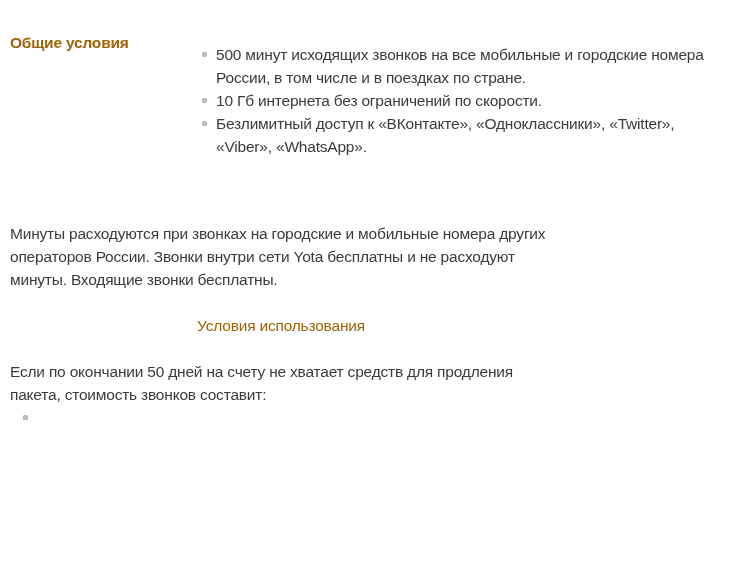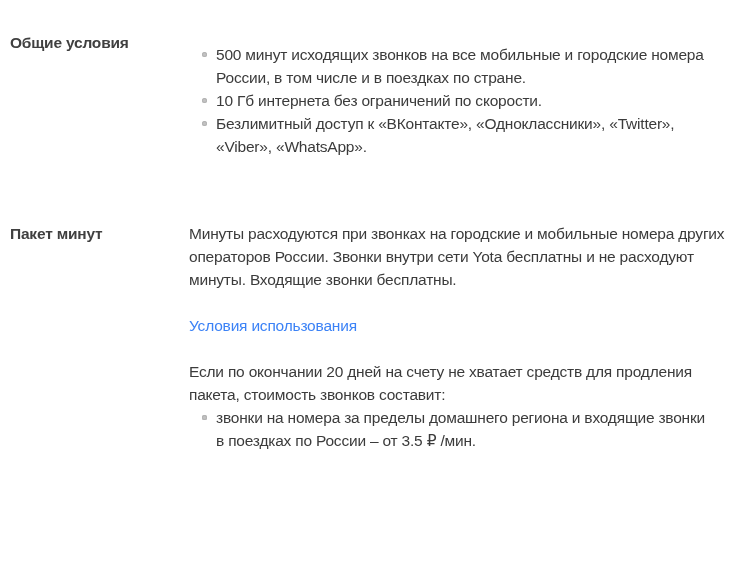--- a/index.html
+++ b/index.html
@@ -28,21 +28,21 @@
     display: flex;
     align-items: flex-start;
   }
   .section-row + .section-row {
     margin-top: 52px;
   }
   .section-label {
     flex: none;
     width: 179px;
     font-weight: bold;
-    color: #404040;
+    color: #a16207;
   }
   .section-content {
     flex: 1;
     max-width: 542px;
   }
   .section-content > * + * {
     margin-top: 23px;
   }
   p {
     margin: 0;
@@ -63,21 +63,22 @@
     position: absolute;
     left: 1px;
     top: 9px;
     width: 5px;
     height: 5px;
     border-radius: 50%;
     background: #c2c2c2;
     box-shadow: inset 0 0 0 1px #b3b3b3;
   }
   .muted-subheading {
-    color: #3b82f6;
+    color: #a16207;
+    text-align: center;
   }
 </style>
 </head>
 <body>
 
 <div class="page">
 
   <div class="section-row">
     <div class="section-label">Общие условия</div>
     <div class="section-content">
@@ -92,30 +93,28 @@
         </li>
         <li>
           <span class="dot"></span>
           <span>Безлимитный доступ к «ВКонтакте», «Одноклассники», «Twitter», «Viber», «WhatsApp».</span>
         </li>
       </ul>
     </div>
   </div>
 
   <div class="section-row">
-    <div class="section-label">Пакет минут</div>
     <div class="section-content">
       <p>Минуты расходуются при звонках на городские и мобильные номера других операторов России. Звонки внутри сети Yota бесплатны и не расходуют минуты. Входящие звонки бесплатны.</p>
       <p class="muted-subheading">Условия использования</p>
-      <p>Если по окончании 20 дней на счету не хватает средств для продления пакета, стоимость звонков составит:</p>
+      <p>Если по окончании 50 дней на счету не хватает средств для продления пакета, стоимость звонков составит:</p>
       <ul class="bullet-list attached">
         <li>
           <span class="dot"></span>
         </li>
         <li>
           <span class="dot"></span>
-          <span>звонки на номера за пределы домашнего региона и входящие звонки в&nbsp;поездках по России&nbsp;–&nbsp;от&nbsp;3.5&nbsp;₽&nbsp;/мин.</span>
         </li>
       </ul>
     </div>
   </div>
 
 </div>
 
 </body></html>

